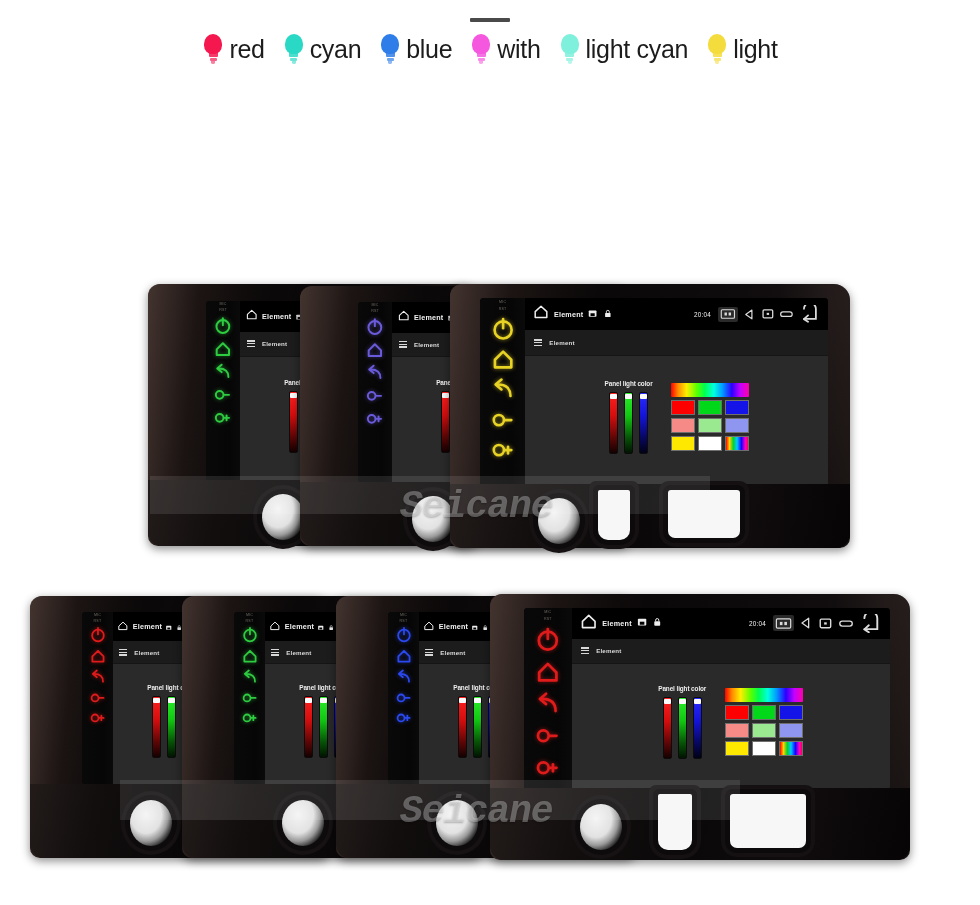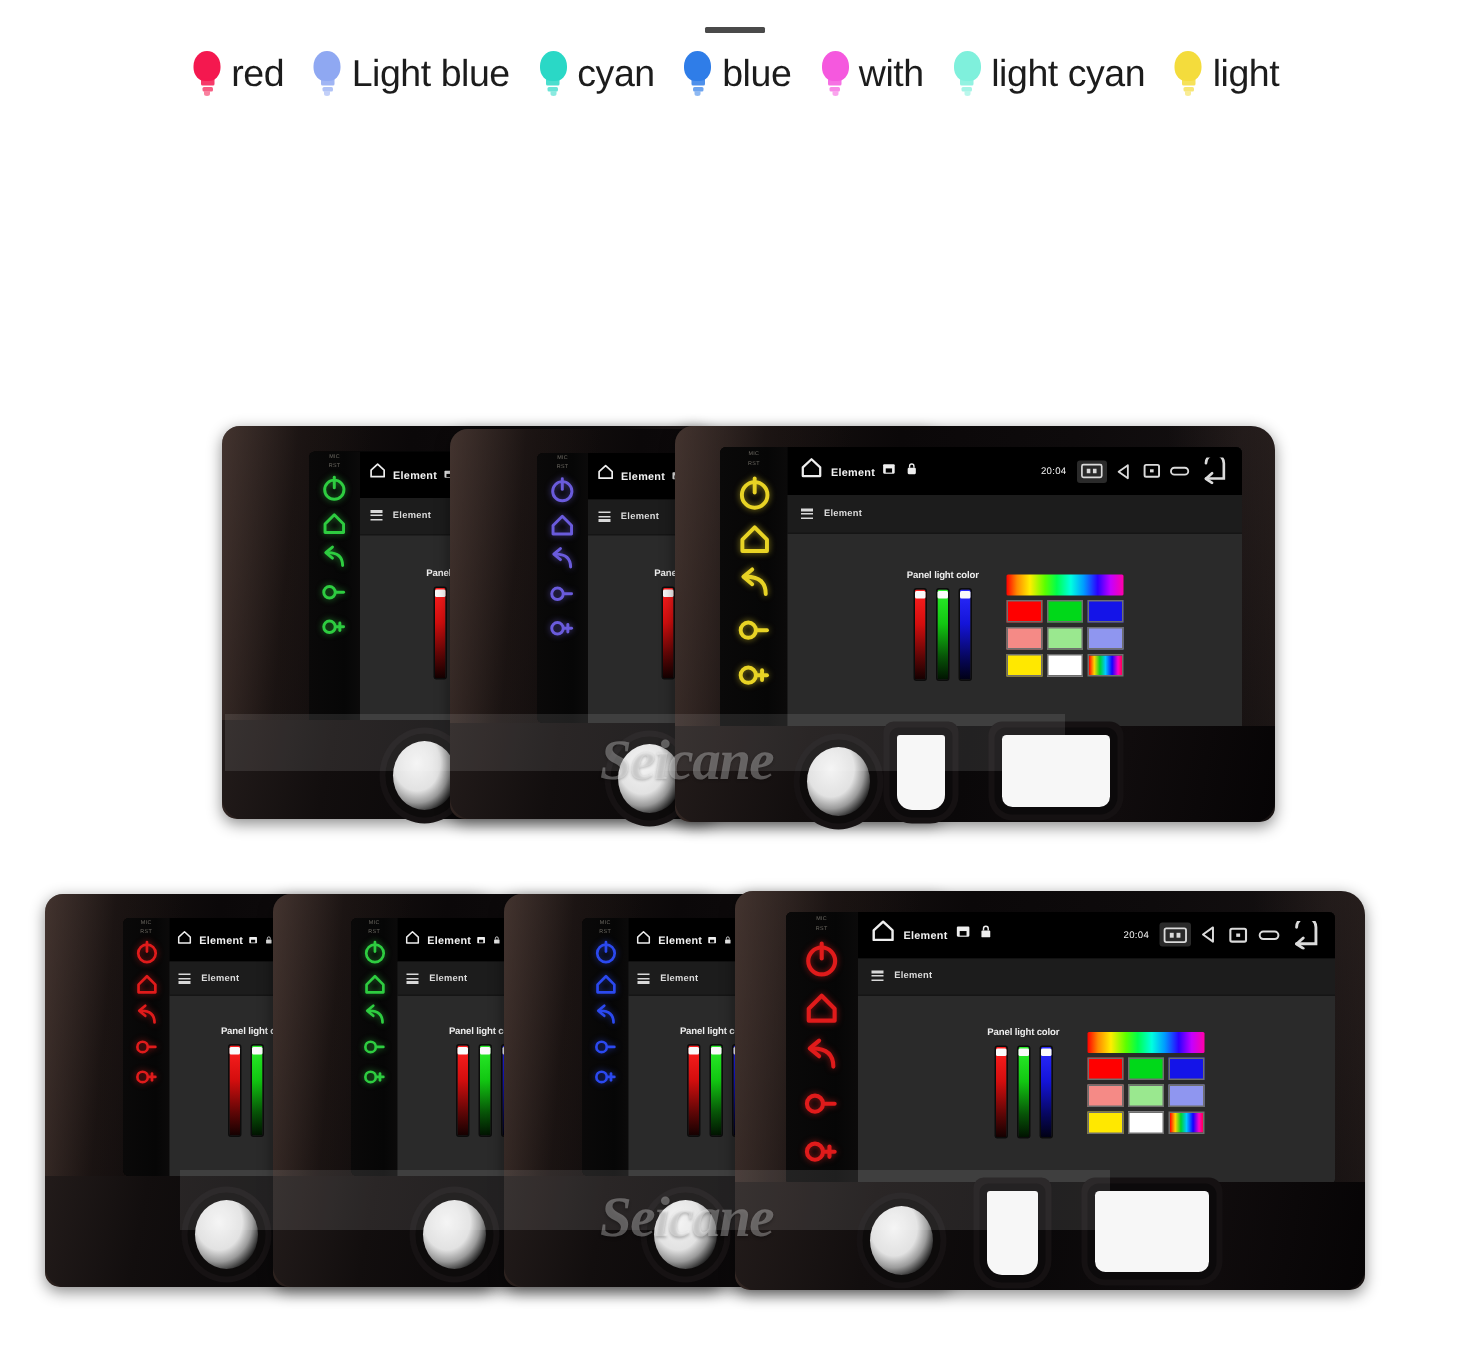--- a/index.html
+++ b/index.html
@@ -153,21 +153,21 @@
     position:absolute;background:#f7f7f7;border-radius:3px 3px 7px 7px;
     box-shadow:0 0 0 5px #0c0a0b,0 0 0 9px #151112;
   }
   .cubby.small{border-radius:2px 2px 10px 10px;}
 
   
   .watermark{
     position:absolute;font-style:italic;font-weight:bold;color:rgba(255,255,255,.30);
     font-size:38px;letter-spacing:-1px;pointer-events:none;
     text-shadow:0 1px 2px rgba(0,0,0,.25);
-    font-family:Liberation Serif, serif;
+    font-family:Liberation Mono, monospace;
   }
   .wm-band{
     position:absolute;background:rgba(255,255,255,.10);pointer-events:none;
   }
 </style>
 </head>
 <body>
 
 <div class="page">
 
@@ -175,29 +175,20 @@
 
   <div class="legend" id="legend">
       <div class="legend-item">
         <span class="bulb">
           <span class="glass" style="background:#f4184f"></span>
           <span class="neck" style="background:#f4184f;opacity:.85"></span>
           <span class="base" style="background:#f4184f;opacity:.7"></span>
           <span class="tip" style="background:#f4184f;opacity:.55"></span>
         </span>
         <span class="legend-label">red</span>
-      </div>
-      <div class="legend-item">
-        <span class="bulb">
-          <span class="glass" style="background:#8fa8f2"></span>
-          <span class="neck" style="background:#8fa8f2;opacity:.85"></span>
-          <span class="base" style="background:#8fa8f2;opacity:.7"></span>
-          <span class="tip" style="background:#8fa8f2;opacity:.55"></span>
-        </span>
-        <span class="legend-label">Light blue</span>
       </div>
       <div class="legend-item">
         <span class="bulb">
           <span class="glass" style="background:#2ad8c6"></span>
           <span class="neck" style="background:#2ad8c6;opacity:.85"></span>
           <span class="base" style="background:#2ad8c6;opacity:.7"></span>
           <span class="tip" style="background:#2ad8c6;opacity:.55"></span>
         </span>
         <span class="legend-label">cyan</span>
       </div>

